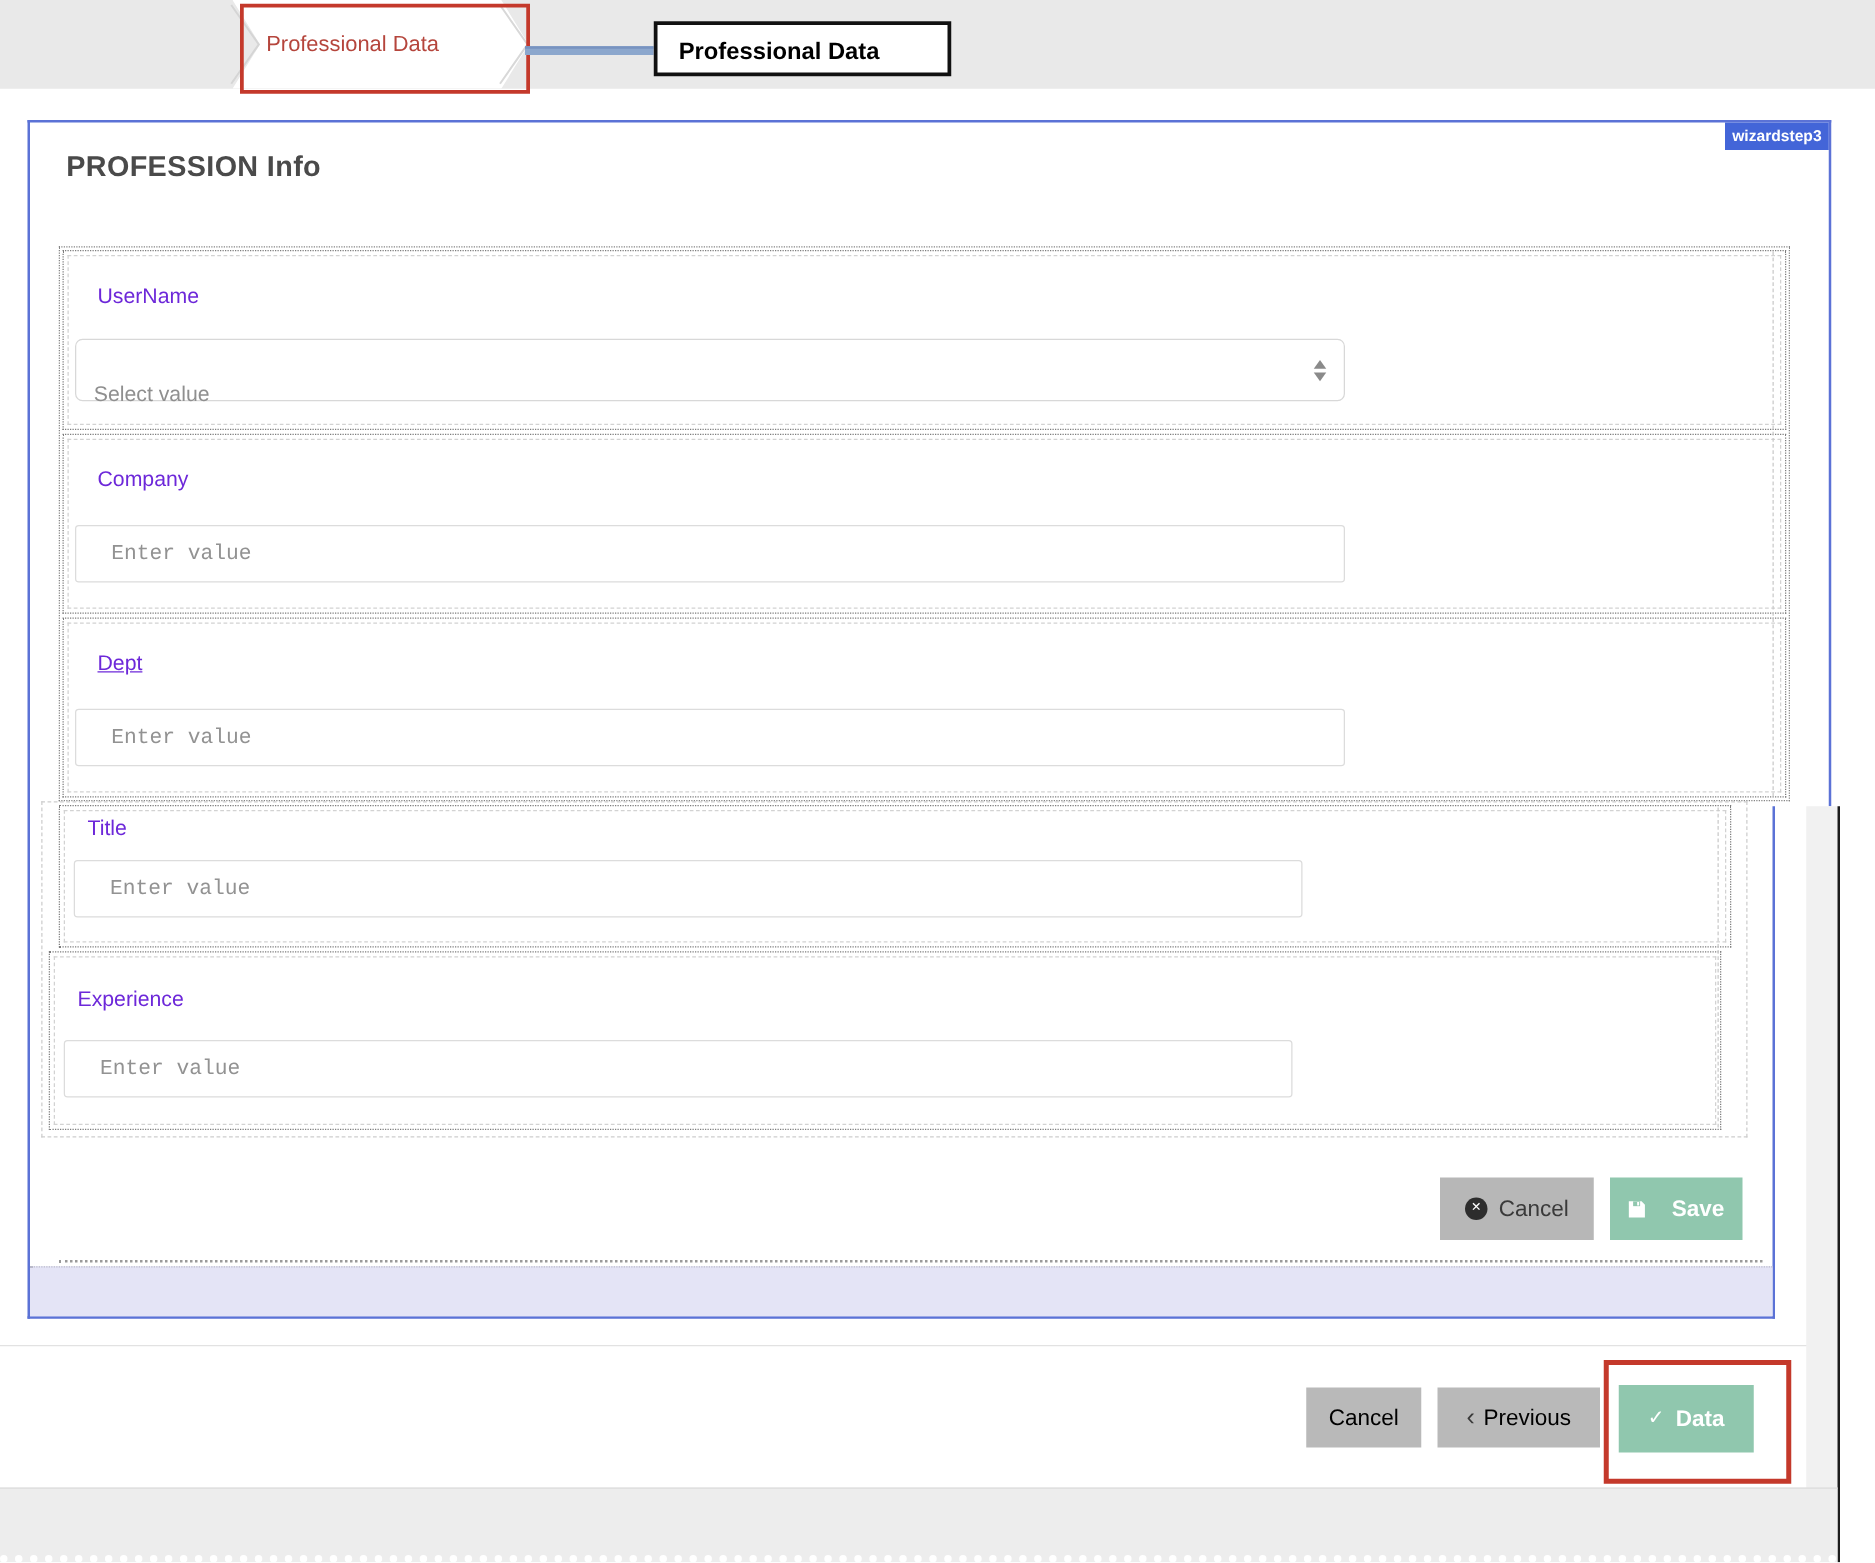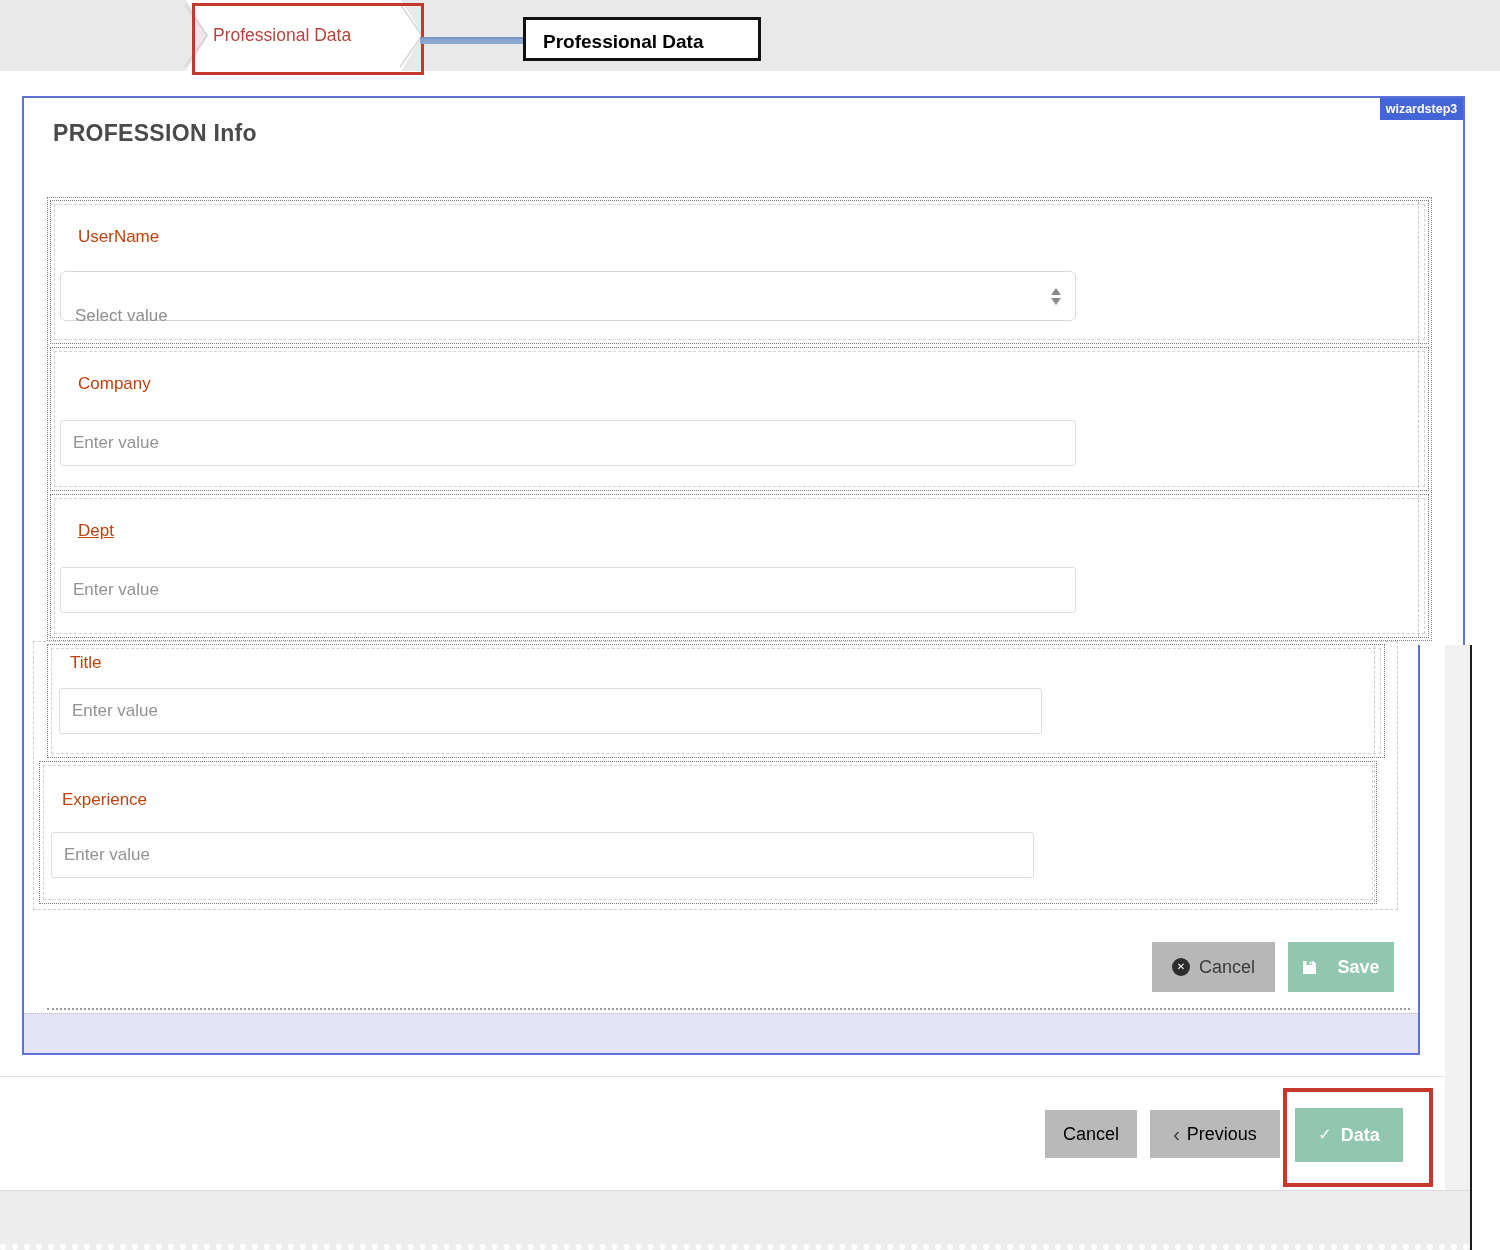--- a/index.html
+++ b/index.html
@@ -30,24 +30,24 @@
   .p-right-bottom{left:1418px;top:645px;width:2px;height:410px;background:#5b72d6;}
   .p-bottom{left:22px;top:1053px;width:1398px;height:2px;background:#5b72d6;}
   .badge{left:1380px;top:98px;width:83px;height:22px;background:#4365d8;color:#fff;
     font-size:12.5px;font-weight:bold;text-align:center;line-height:22px;}
   .page-title{left:53px;top:120px;font-size:23px;color:#4a4a4a;letter-spacing:.3px;font-weight:bold;}
 
   
   .section-top{left:47px;top:197px;width:1385px;height:444px;border:1px dotted #858585;box-sizing:border-box;}
   .section-bottom{left:33px;top:641px;width:1365px;height:269px;border:1px dashed #cdcdcd;box-sizing:border-box;}
   .frow{position:absolute;border:1px dotted #7d7d7d;outline:1px dashed #d2d2d2;outline-offset:-5px;box-sizing:border-box;}
-  .flabel{position:absolute;font-size:17px;color:#c2410c;}
+  .flabel{position:absolute;font-size:17px;color:#6d28d9;}
   .finput{position:absolute;height:46px;border:1px solid #dcdcdc;border-radius:3px;background:#fff;
-    font-family:Liberation Sans, sans-serif;font-size:17px;color:#a16207;
-    padding:0 12px;box-sizing:border-box;outline:none;}
+    font-family:Liberation Mono, monospace;font-size:17px;color:#a16207;
+    padding:0 28px;box-sizing:border-box;outline:none;}
   .finput::placeholder{color:#929292;opacity:1;}
   .fselect{position:absolute;height:50px;border:1px solid #d8d8d8;border-radius:6px;background:#fff;
     box-sizing:border-box;display:flex;align-items:center;padding:0 14px;cursor:default;}
   .fselect .ph{font-size:17px;color:#8f8f8f;flex:1;margin-top:40px;}
   .spinner{display:flex;flex-direction:column;align-items:center;gap:3px;}
   .spin-up{width:0;height:0;border-left:5px solid transparent;border-right:5px solid transparent;border-bottom:7px solid #8a8a8a;}
   .spin-down{width:0;height:0;border-left:5px solid transparent;border-right:5px solid transparent;border-top:7px solid #8a8a8a;}
   .vguide{position:absolute;width:0;border-left:1px dashed #c9c9c9;}
 
   

